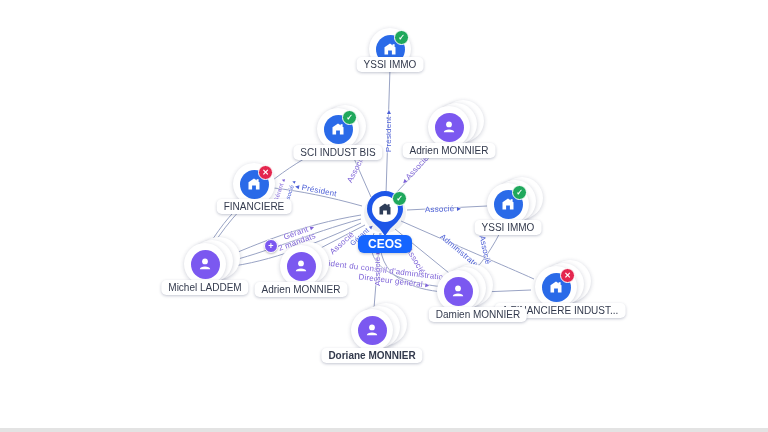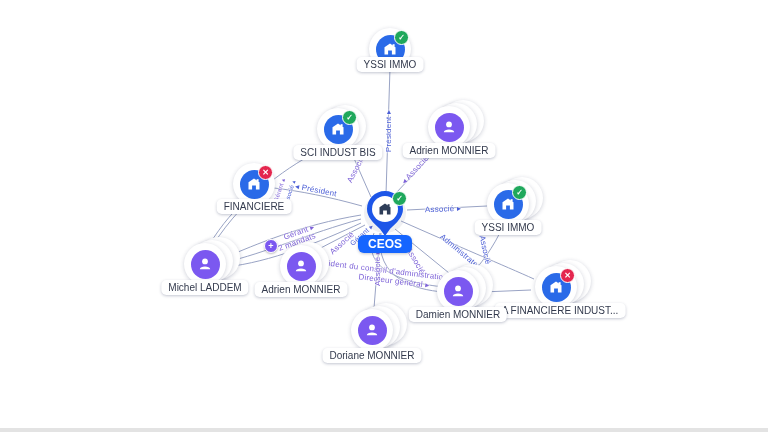--- a/index.html
+++ b/index.html
@@ -169,33 +169,33 @@
       <div class="node">
         <div class="disc" style="width: 42px; height: 42px; left: 451px; top: 264px;"></div>
         <div class="disc" style="width: 42px; height: 42px; left: 444px; top: 267px;"></div>
         <div class="disc" style="width: 42px; height: 42px; left: 437px; top: 270px;"></div>
         <div class="inner" style="width: 29px; height: 29px; left: 443.5px; top: 276.5px; background: rgb(123, 88, 240);">
           <svg width="16" height="16" viewBox="0 0 16 16">
             <circle cx="8" cy="5.4" r="2.9" fill="#fff"></circle>
             <path d="M2.8 13.2 C2.8 9.6 13.2 9.6 13.2 13.2 Z" fill="#fff"></path>
           </svg>
         </div>
-        <div class="pill" style="left: 458px; top: 307px;">Damien MONNIER</div>
+        <div class="pill" style="left: 478px; top: 307px;">Damien MONNIER</div>
       </div>
       <div class="node">
         <div class="disc" style="width: 42px; height: 42px; left: 365px; top: 303px;"></div>
         <div class="disc" style="width: 42px; height: 42px; left: 358px; top: 306px;"></div>
         <div class="disc" style="width: 42px; height: 42px; left: 351px; top: 309px;"></div>
         <div class="inner" style="width: 29px; height: 29px; left: 357.5px; top: 315.5px; background: rgb(123, 88, 240);">
           <svg width="16" height="16" viewBox="0 0 16 16">
             <circle cx="8" cy="5.4" r="2.9" fill="#fff"></circle>
             <path d="M2.8 13.2 C2.8 9.6 13.2 9.6 13.2 13.2 Z" fill="#fff"></path>
           </svg>
         </div>
-        <div class="pill" style="left: 372px; top: 348px;">Doriane MONNIER</div>
+        <div class="pill" style="left: 372px; top: 348px; font-weight: bold;">Doriane MONNIER</div>
       </div>
       <div class="node">
         <div style="position: absolute; left: 363px; top: 189px;"><svg width="44" height="52" viewBox="0 0 44 52">
             <ellipse cx="22" cy="24" rx="21" ry="20" fill="rgba(120,130,160,0.12)"></ellipse>
             <path d="M22 2 C12 2 4 10 4 20 C4 28 10 33.5 17 40 L22 47 L27 40 C34 33.5 40 28 40 20 C40 10 32 2 22 2 Z" fill="#1d56e8"></path>
             <circle cx="22" cy="20" r="13" fill="#ffffff"></circle>
             <g transform="translate(14,12)">
               <path d="M2.5 13.5 V6.2 L8 2.6 L13.5 6.2 V13.5 H9.9 V9.4 H6.1 V13.5 Z" fill="#2e3d58"></path>
               <rect x="10.6" y="3.2" width="2" height="2.4" fill="#2e3d58"></rect>
             </g>

